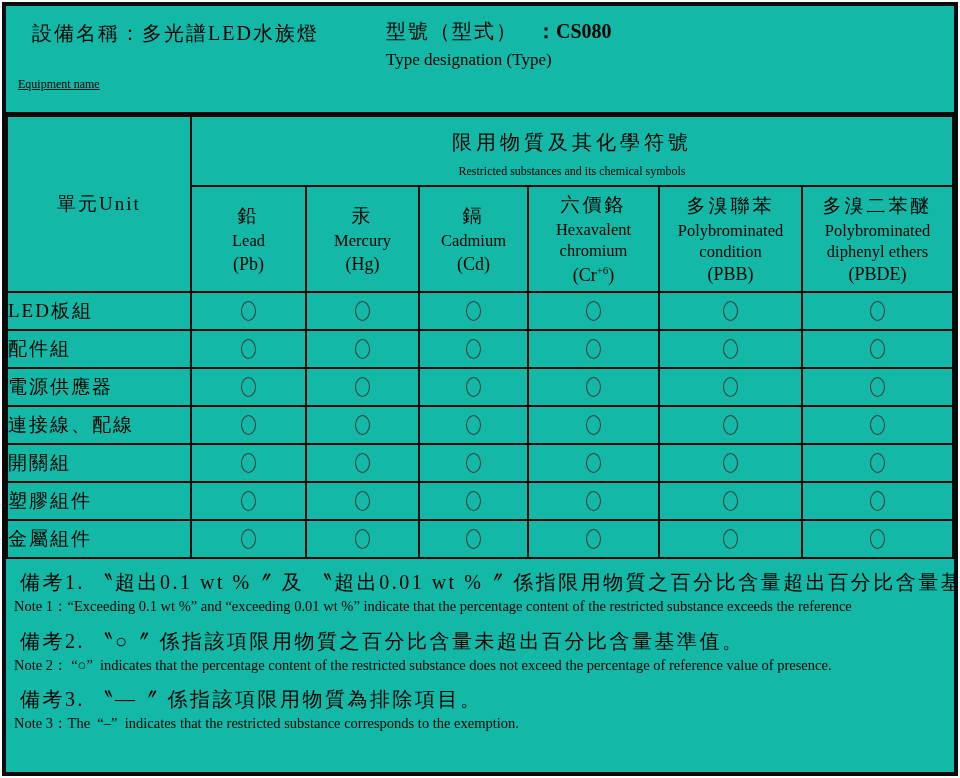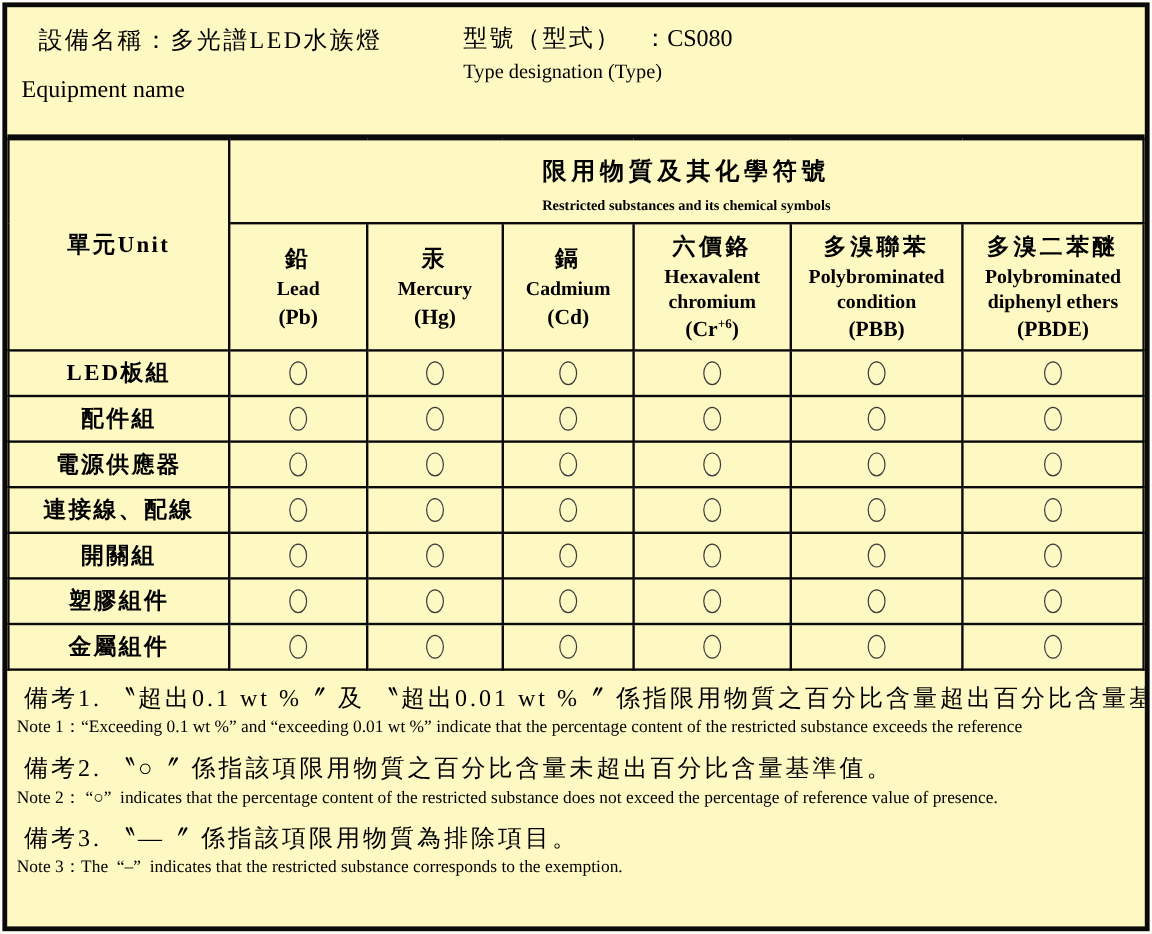--- a/index.html
+++ b/index.html
@@ -6,69 +6,70 @@
   body {
     width: 960px; height: 778px; overflow: hidden;
     font-family: "Liberation Serif", "DejaVu Serif", serif;
     color: #000;
   }
   .frame {
     box-sizing: border-box;
     width: 956px; height: 774px;
     margin: 2px;
     border: 4px solid #0a0a0a;
-    background: #fef9c3;
+    background: #14b8a6;
     display: flex; flex-direction: column;
     overflow: hidden;
   }
   
   .top-box {
     position: relative;
     height: 106px; flex: 0 0 106px;
     border-bottom: 3px solid #0a0a0a;
   }
   .equip-zh {
     position: absolute; left: 26px; top: 14px;
     font-size: 20px; letter-spacing: 2px;
   }
   .equip-en {
-    position: absolute; left: 12px; top: 58px;
-    font-size: 20px;
+    position: absolute; left: 12px; top: 71px;
+    font-size: 12px;
+    text-decoration: underline;
   }
   .right-block { position: absolute; left: 380px; top: 5px; }
   .info-line { display: flex; height: 34px; align-items: flex-end; }
   .info-label { width: 150px; font-size: 20px; letter-spacing: 2px; flex: 0 0 150px; }
-  .info-value { font-size: 20px; }
+  .info-value { font-size: 20px; font-weight: bold; }
   .type-line { height: 30px; display: flex; align-items: center; font-size: 17px; }
   
   table.main {
     border-collapse: collapse; table-layout: fixed;
     width: 100%; flex: 0 0 auto;
   }
   table.main th, table.main td {
     border: 2px solid #0a0a0a;
     padding: 0;
-    font-weight: bold;
+    font-weight: normal;
     vertical-align: middle;
     margin-left: 28px;
   }
   tr.group-row { height: 70px; }
   tr.sub-row { height: 106px; }
   .unit-header { font-size: 19px; letter-spacing: 2px; text-align: center; }
   .group-zh { font-size: 20px; letter-spacing: 4px; text-align: center; margin-top: 6px; }
   .group-en { font-size: 12px; text-align: center; margin-top: 8px; }
   .sub-cell { text-align: center; }
   .sub-zh { font-size: 19px; letter-spacing: 3px; }
   .sub-en { font-size: 16.5px; line-height: 1.25; margin-top: 2px; }
   .sub-sym { font-size: 18px; margin-top: 2px; }
   .sub-sym sup { font-size: 11px; }
   tbody.rows tr { height: 38px; }
   td.unit-cell {
     font-size: 19px; letter-spacing: 2px;
-    padding-left: 4px; text-align: center;
+    padding-left: 4px; text-align: left;
   }
   td.val-cell { text-align: center; }
   .circle {
     display: inline-block;
     width: 13px; height: 18px;
     border: 1.5px solid #3a3a3a;
     border-radius: 50%;
     vertical-align: middle;
   }
   

